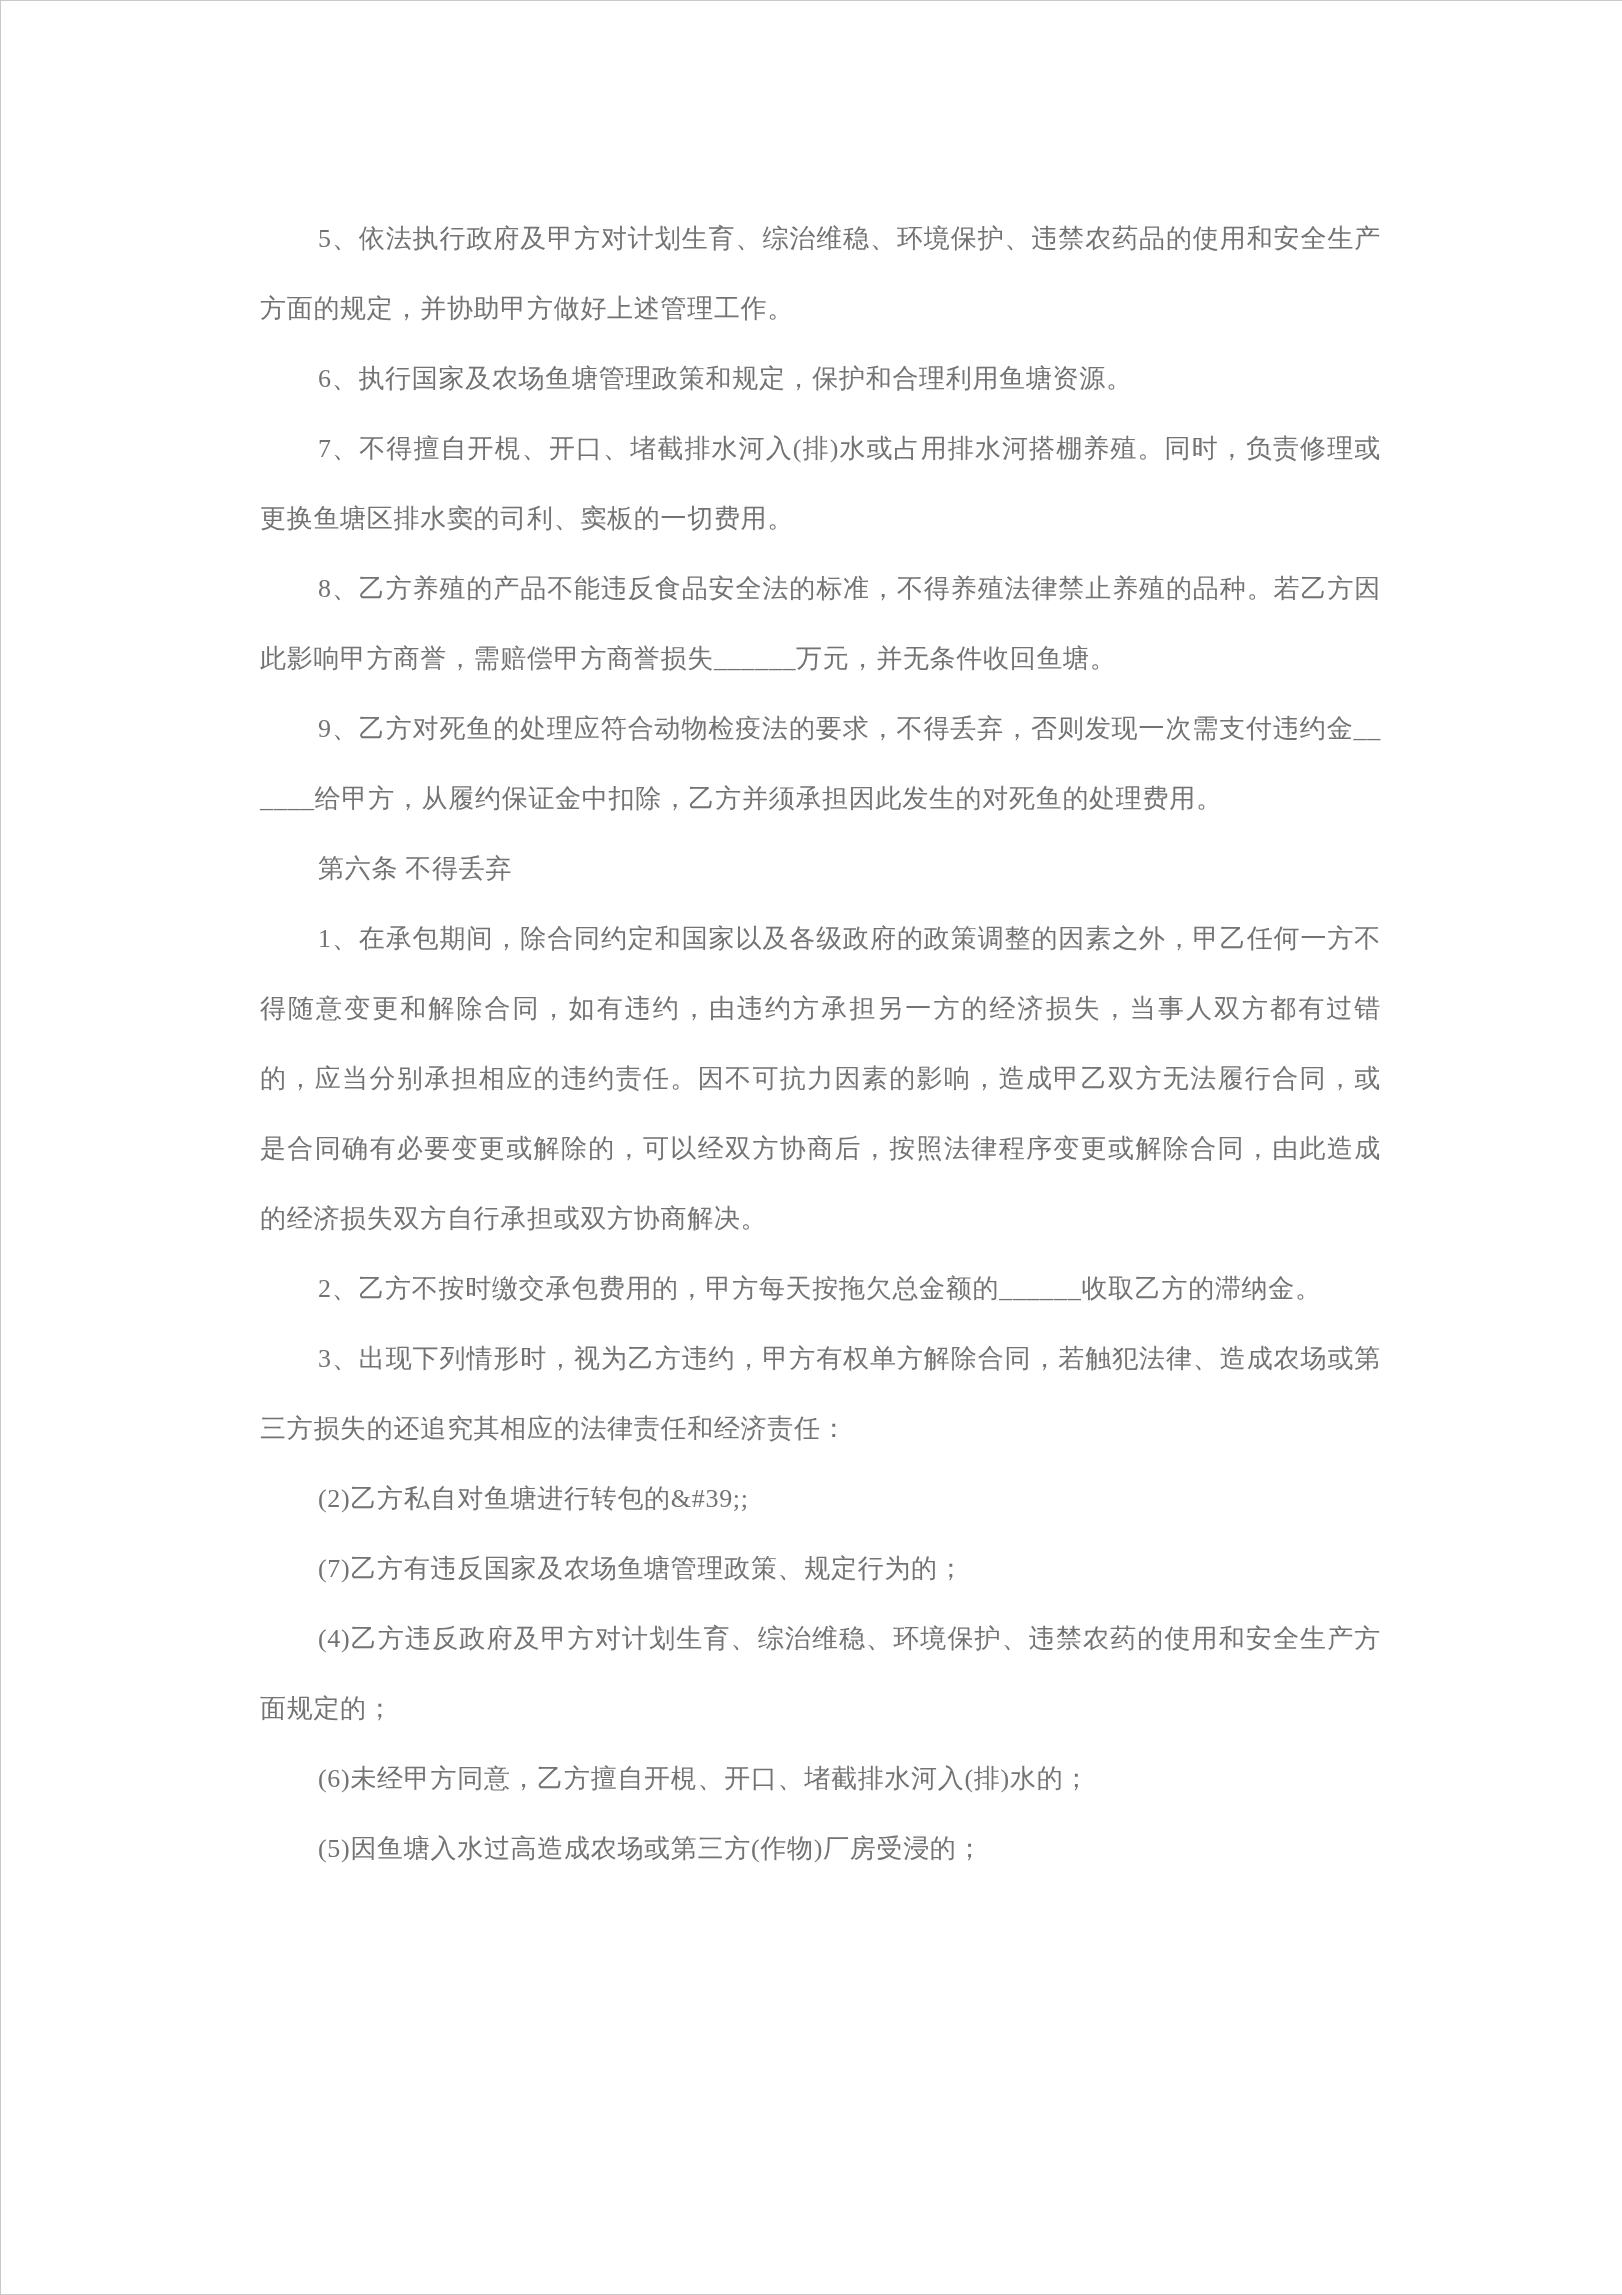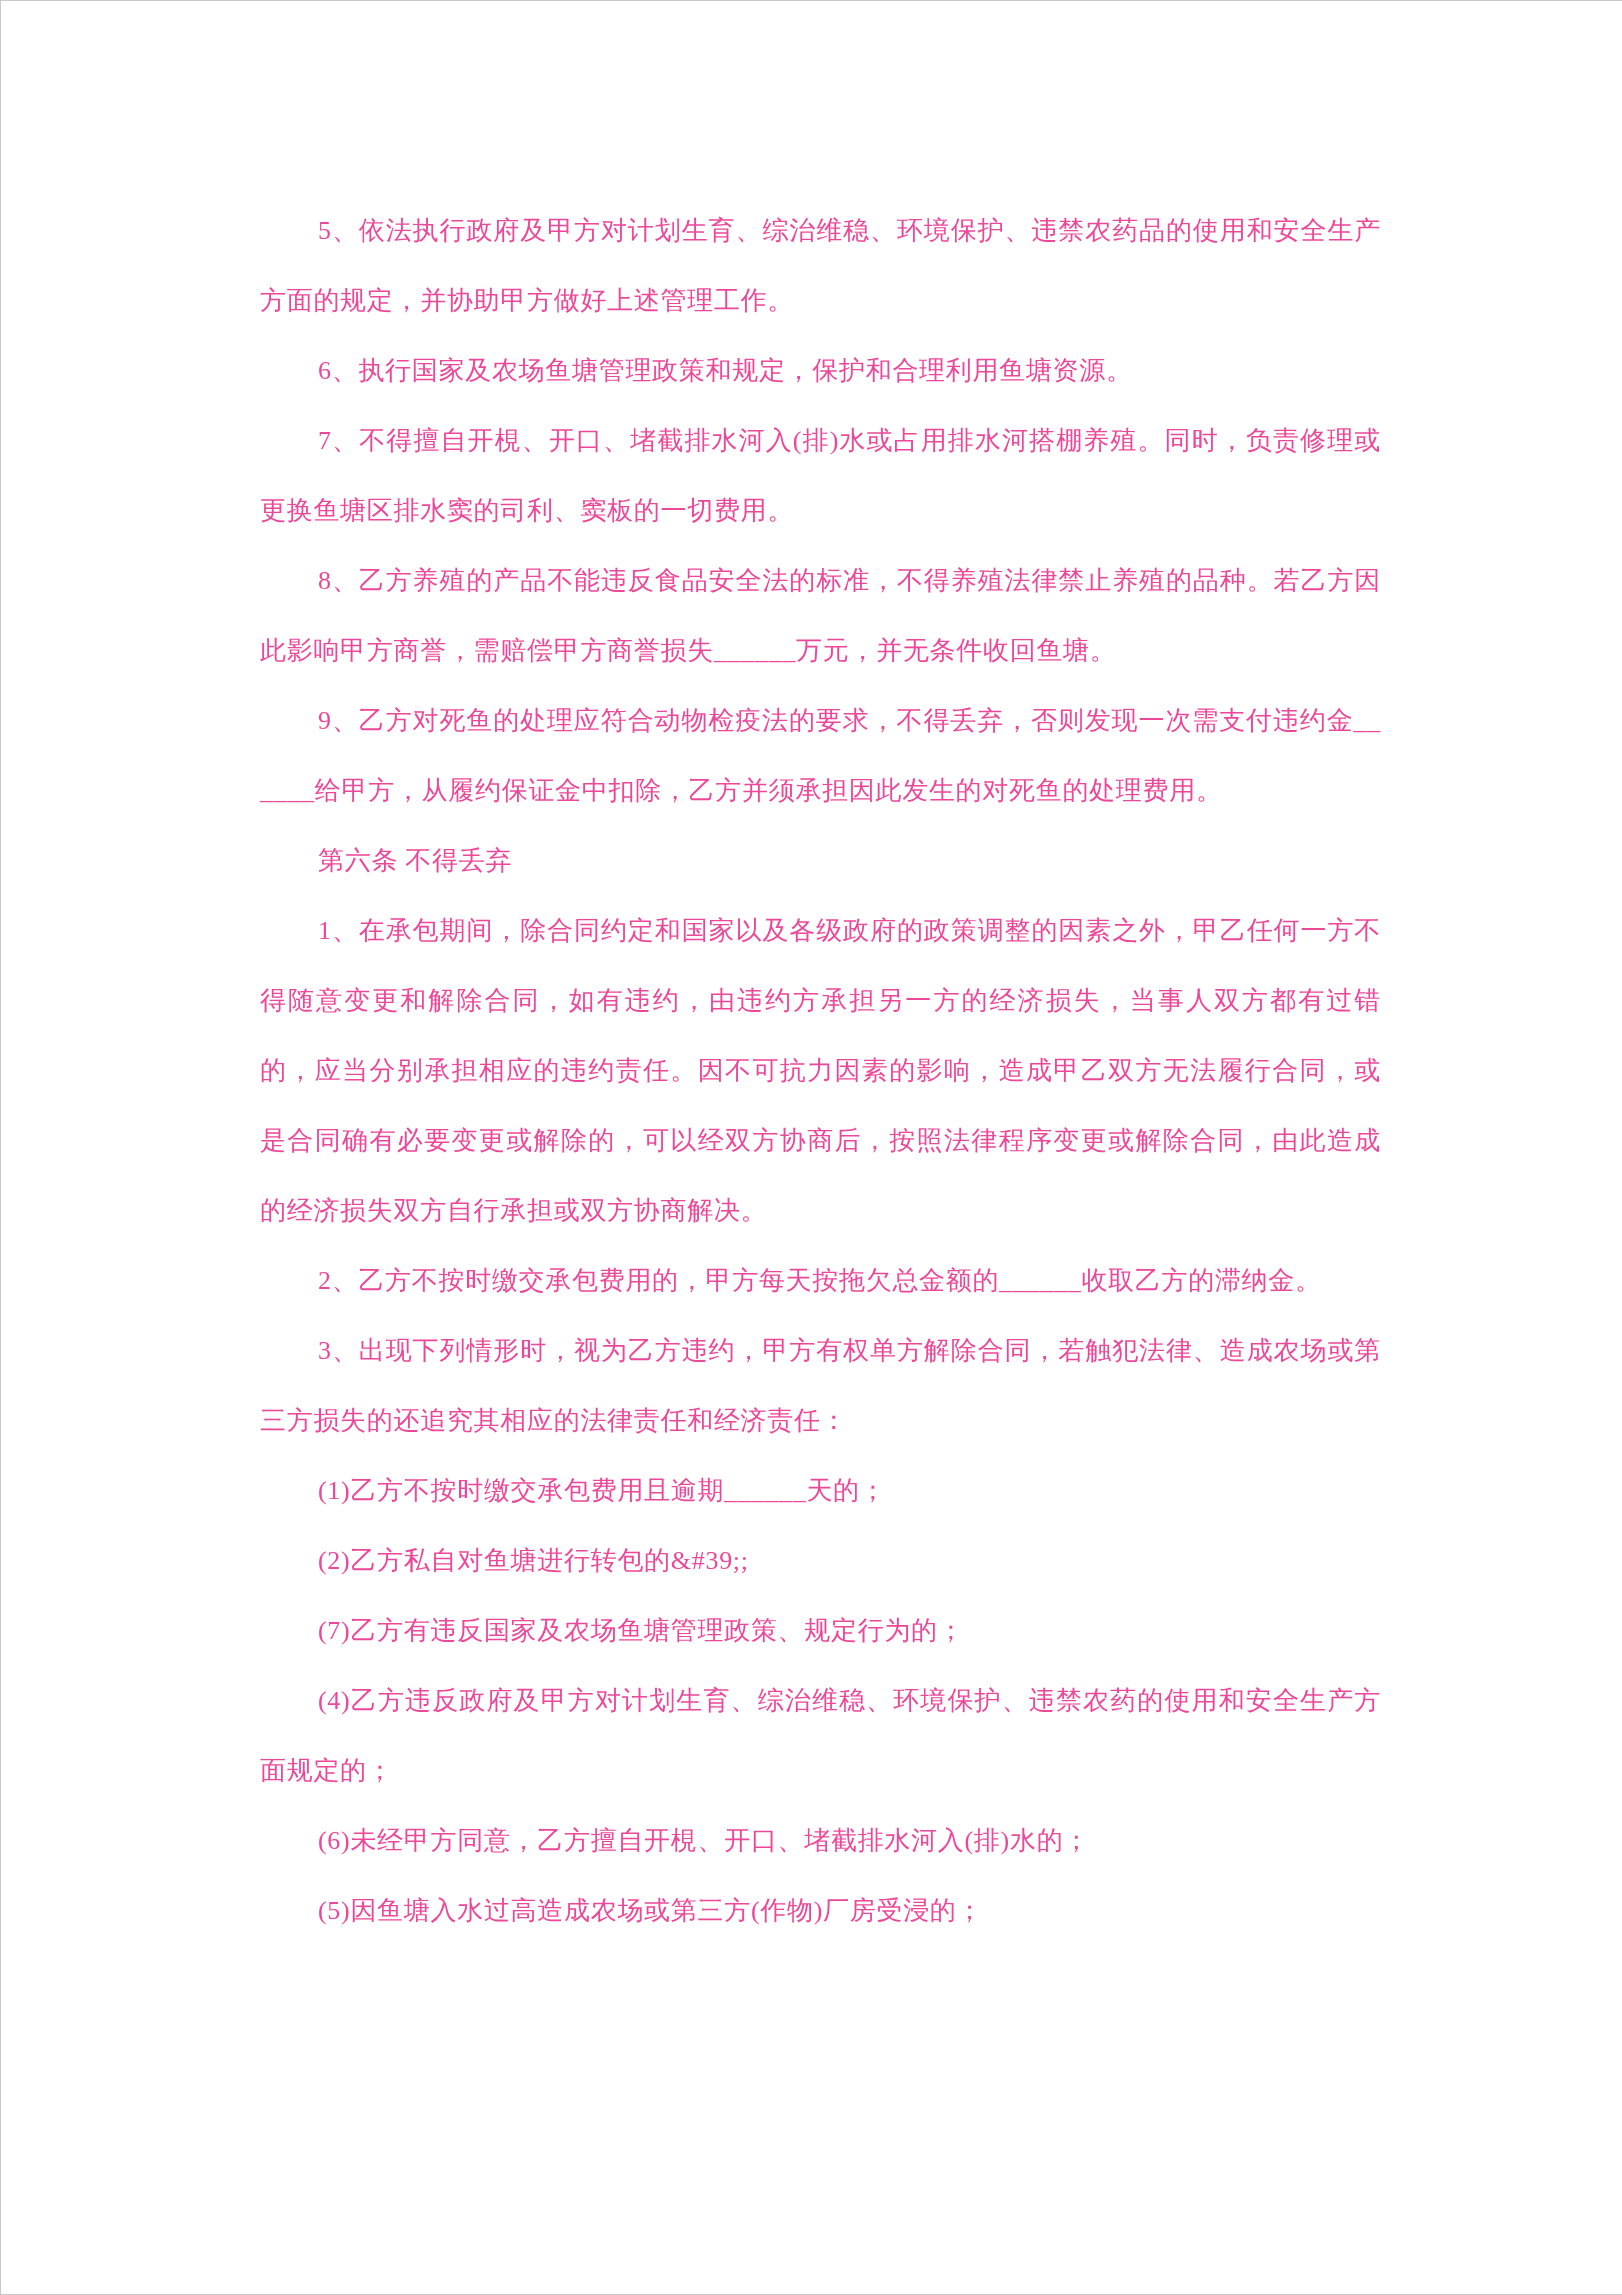--- a/index.html
+++ b/index.html
@@ -17,23 +17,24 @@
   .page {
     position: absolute;
     inset: 0;
     width: 1623px;
     height: 2295px;
     background: #ffffff;
     border: 0.7px solid #c9c9c9;
   }
   .doc-content {
     padding: 195px 241px 0 259px;
-    color: #ec4899;
+    color: #737373;
     font-size: 26px;
     line-height: 70px;
+    margin-top: 8px;
   }
   .doc-content p {
     margin: 0;
     padding: 0;
     text-indent: 58px;
     text-align: justify;
     word-break: break-all;
     letter-spacing: 0.7px;
   }
 </style>
@@ -44,21 +45,20 @@
   <div class="doc-content">
     <p>5、依法执行政府及甲方对计划生育、综治维稳、环境保护、违禁农药品的使用和安全生产方面的规定，并协助甲方做好上述管理工作。</p>
     <p>6、执行国家及农场鱼塘管理政策和规定，保护和合理利用鱼塘资源。</p>
     <p>7、不得擅自开梘、开口、堵截排水河入(排)水或占用排水河搭棚养殖。同时，负责修理或更换鱼塘区排水窦的司利、窦板的一切费用。</p>
     <p>8、乙方养殖的产品不能违反食品安全法的标准，不得养殖法律禁止养殖的品种。若乙方因此影响甲方商誉，需赔偿甲方商誉损失______万元，并无条件收回鱼塘。</p>
     <p>9、乙方对死鱼的处理应符合动物检疫法的要求，不得丢弃，否则发现一次需支付违约金______给甲方，从履约保证金中扣除，乙方并须承担因此发生的对死鱼的处理费用。</p>
     <p>第六条 不得丢弃</p>
     <p>1、在承包期间，除合同约定和国家以及各级政府的政策调整的因素之外，甲乙任何一方不得随意变更和解除合同，如有违约，由违约方承担另一方的经济损失，当事人双方都有过错的，应当分别承担相应的违约责任。因不可抗力因素的影响，造成甲乙双方无法履行合同，或是合同确有必要变更或解除的，可以经双方协商后，按照法律程序变更或解除合同，由此造成的经济损失双方自行承担或双方协商解决。</p>
     <p>2、乙方不按时缴交承包费用的，甲方每天按拖欠总金额的______收取乙方的滞纳金。</p>
     <p>3、出现下列情形时，视为乙方违约，甲方有权单方解除合同，若触犯法律、造成农场或第三方损失的还追究其相应的法律责任和经济责任：</p>
-    <p>(1)乙方不按时缴交承包费用且逾期______天的；</p>
     <p>(2)乙方私自对鱼塘进行转包的&amp;#39;;</p>
     <p>(7)乙方有违反国家及农场鱼塘管理政策、规定行为的；</p>
     <p>(4)乙方违反政府及甲方对计划生育、综治维稳、环境保护、违禁农药的使用和安全生产方面规定的；</p>
     <p>(6)未经甲方同意，乙方擅自开梘、开口、堵截排水河入(排)水的；</p>
     <p>(5)因鱼塘入水过高造成农场或第三方(作物)厂房受浸的；</p>
   </div>
 </div>
 
 
 </body></html>

